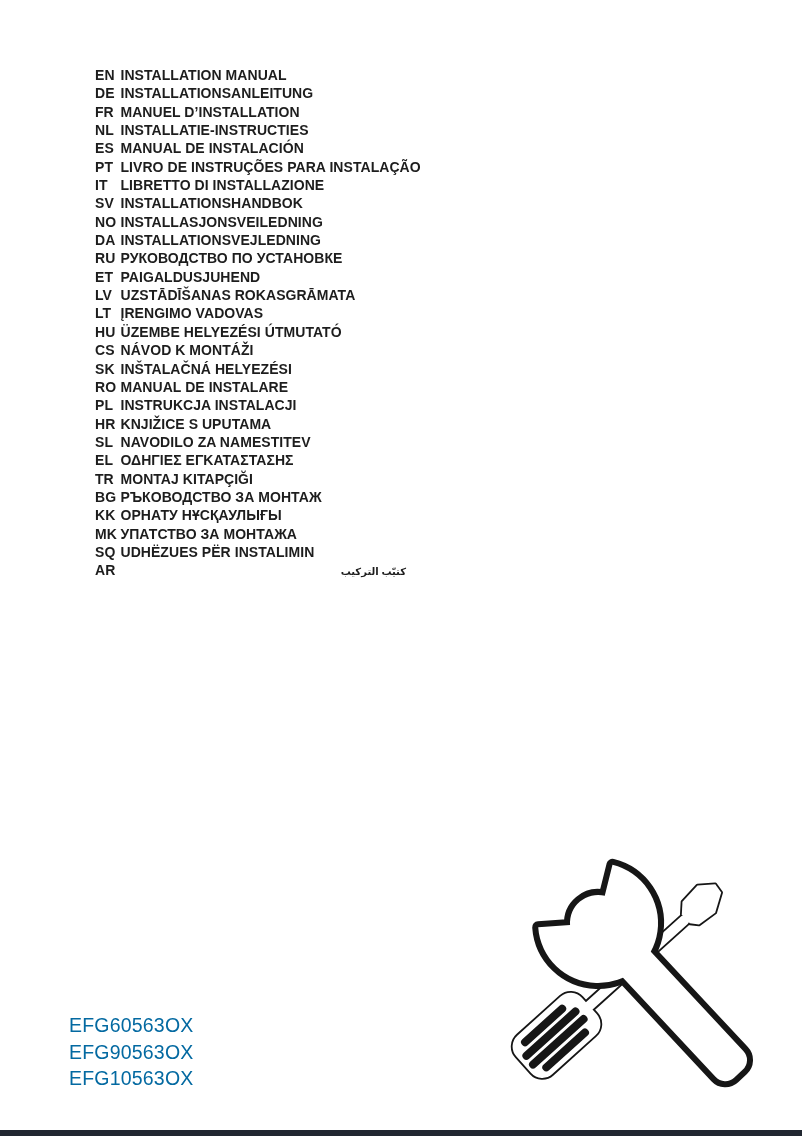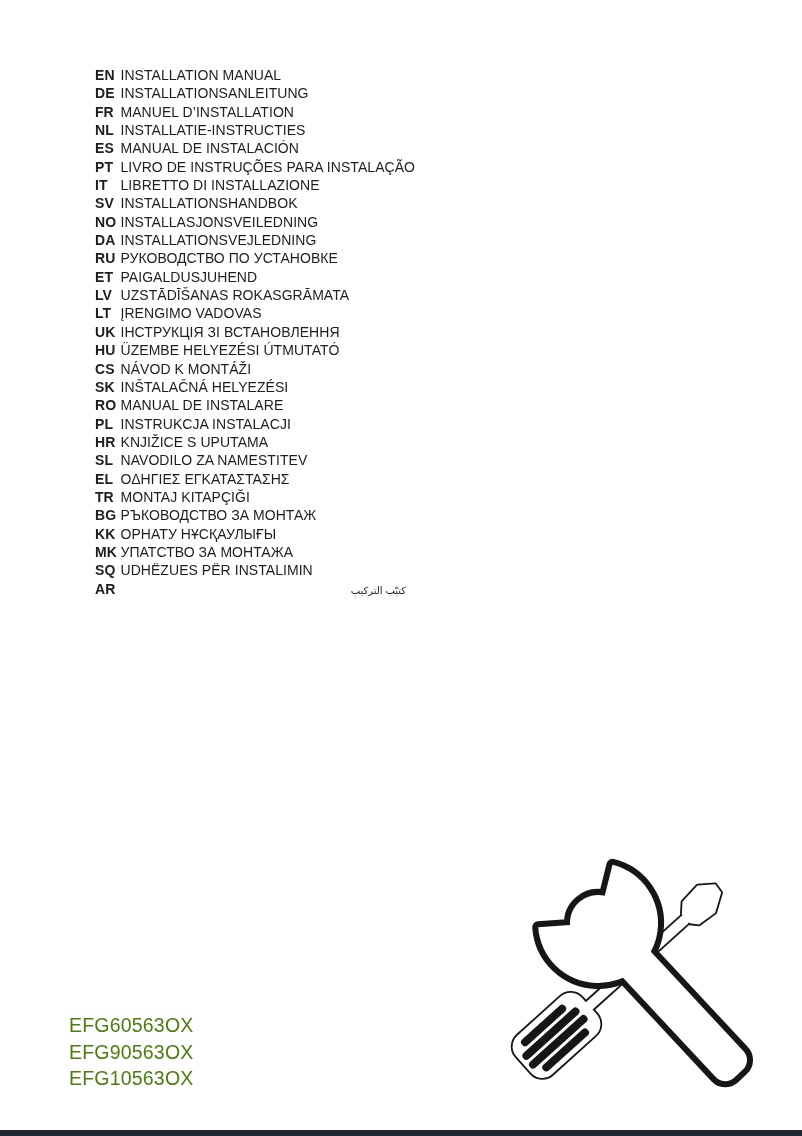--- a/index.html
+++ b/index.html
@@ -8,25 +8,25 @@
     background:#ffffff;overflow:hidden;
     font-family:"Liberation Sans","DejaVu Sans",sans-serif;
     color:#1d1d1d;
   }
   .lang-list{position:absolute;left:70px;top:66px;width:336px;}
   .lang-row{
     display:flex;align-items:baseline;height:18.35px;line-height:18.35px;
     font-size:14px;letter-spacing:0.05px;white-space:nowrap;padding-left:25px;
   }
   .lang-code{font-weight:bold;flex:0 0 25.5px;}
-  .lang-title{font-weight:normal;}
+  .lang-title{font-weight:bold;}
   .lang-row.rtl .lang-title{margin-left:auto;font-size:10px;direction:rtl;}
   .models{position:absolute;left:69px;top:1012px;}
   .model-number{
-    font-size:19.5px;line-height:26.6px;letter-spacing:0.2px;color:#4d7c0f;
+    font-size:19.5px;line-height:26.6px;letter-spacing:0.2px;color:#0369a1;
     white-space:nowrap;
   }
   .tools-icon{position:absolute;left:503px;top:856px;width:272px;height:252px;}
   .tools-icon svg{display:block;width:100%;height:100%;}
   .footer-bar{position:absolute;left:0;bottom:0;width:802px;height:6px;background:#212731;}
 </style>
 </head>
 <body>
 
 <div class="page" style="background: rgb(255, 255, 255); color: rgb(29, 29, 29);">
@@ -80,24 +80,20 @@
         <span class="lang-code">ET</span>
         <span class="lang-title">PAIGALDUSJUHEND</span>
       </div>
       <div class="lang-row">
         <span class="lang-code">LV</span>
         <span class="lang-title">UZSTĀDĪŠANAS ROKASGRĀMATA</span>
       </div>
       <div class="lang-row">
         <span class="lang-code">LT</span>
         <span class="lang-title">ĮRENGIMO VADOVAS</span>
-      </div>
-      <div class="lang-row">
-        <span class="lang-code">UK</span>
-        <span class="lang-title">ІНСТРУКЦІЯ ЗІ ВСТАНОВЛЕННЯ</span>
       </div>
       <div class="lang-row">
         <span class="lang-code">HU</span>
         <span class="lang-title">ÜZEMBE HELYEZÉSI ÚTMUTATÓ</span>
       </div>
       <div class="lang-row">
         <span class="lang-code">CS</span>
         <span class="lang-title">NÁVOD K MONTÁŽI</span>
       </div>
       <div class="lang-row">

